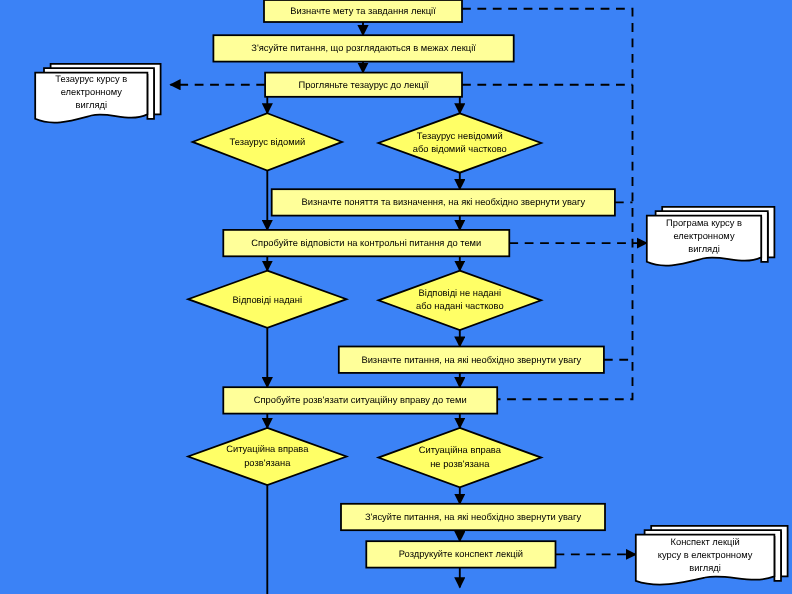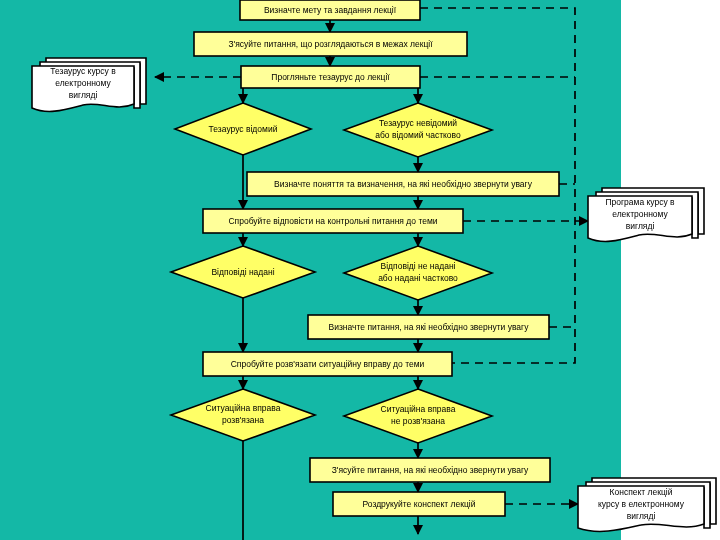--- a/index.html
+++ b/index.html
@@ -8,23 +8,23 @@
     background: #ffffff;
   }
   body {
     width: 720px;
     height: 540px;
     overflow: hidden;
     font-family: "Liberation Sans", sans-serif;
   }
   #canvas {
     position: relative;
-    width: 621px;
+    width: 720px;
     height: 540px;
-    background: #14b8a6;
+    background: #3b82f6;
   }
   svg#flow {
     position: absolute;
     left: 0;
     top: 0;
     width: 720px;
     height: 540px;
   }
   .proc-rect {
     fill: #ffff99;

